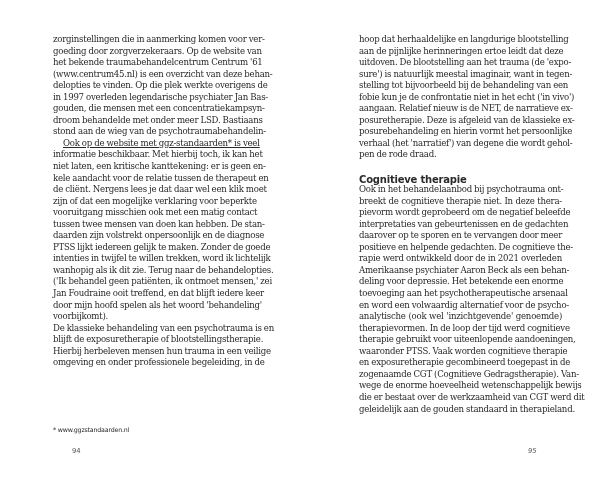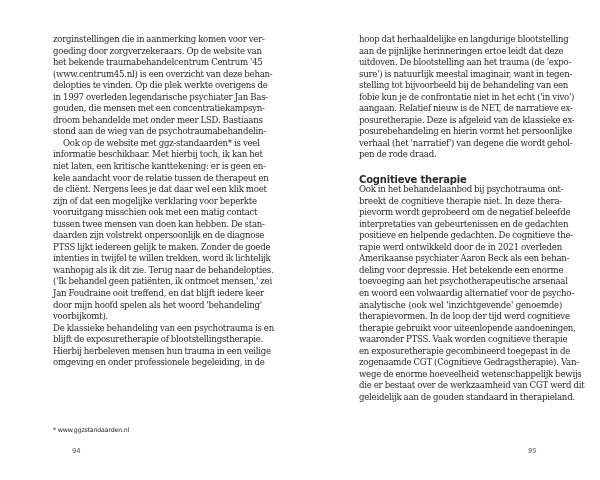--- a/index.html
+++ b/index.html
@@ -13,21 +13,21 @@
     font-size: 8.6px;
     line-height: 11.55px;
     color: #2a2a2a;
     text-align: justify;
     hyphens: manual;
   }
   .page.left .text-block { left: 53px; top: 34px; width: 203px; }
   .page.right .text-block { left: 59px; top: 34px; width: 203px; }
   .line { display: block; text-align: justify; text-align-last: justify; white-space: nowrap; height: 11.55px; overflow: visible; letter-spacing: -0.25px; word-spacing: -0.3px; }
   .line.last { text-align-last: left; }
-  .line.indent { padding-left: 10px; }
+  .line.indent { padding-left: 10px; text-decoration: underline; }
   .heading {
     display: block;
     font-family: "DejaVu Sans", "Liberation Sans", sans-serif;
     font-size: 10px;
     font-weight: bold;
     color: #2a2a2a;
     height: 11.55px;
     line-height: 13px;
     margin-top: 11.55px;
     letter-spacing: -0.2px;
@@ -51,21 +51,21 @@
   .page.right .folio { left: 228px; font-style: italic; }
 </style>
 </head>
 <body>
 
 <div class="page left">
   <div class="text-block">
     <div>
       <span class="line">zorginstellingen die in aanmerking komen voor ver-</span>
       <span class="line">goeding door zorgverzekeraars. Op de website van</span>
-      <span class="line">het bekende traumabehandelcentrum Centrum '45</span>
+      <span class="line">het bekende traumabehandelcentrum Centrum '61</span>
       <span class="line">(www.centrum45.nl) is een overzicht van deze behan-</span>
       <span class="line">delopties te vinden. Op die plek werkte overigens de</span>
       <span class="line">in 1997 overleden legendarische psychiater Jan Bas-</span>
       <span class="line">gouden, die mensen met een concentratiekampsyn-</span>
       <span class="line">droom behandelde met onder meer LSD. Bastiaans</span>
       <span class="line">stond aan de wieg van de psychotraumabehandelin-</span>
     </div>
     <div>
       <span class="line indent">Ook op de website met ggz-standaarden* is veel</span>
       <span class="line">informatie beschikbaar. Met hierbij toch, ik kan het</span>
@@ -109,26 +109,27 @@
       <span class="line">posurebehandeling en hierin vormt het persoonlijke</span>
       <span class="line">verhaal (het 'narratief') van degene die wordt gehol-</span>
       <span class="line last">pen de rode draad.</span>
     </div>
     <span class="heading">Cognitieve therapie</span>
     <div>
       <span class="line">Ook in het behandelaanbod bij psychotrauma ont-</span>
       <span class="line">breekt de cognitieve therapie niet. In deze thera-</span>
       <span class="line">pievorm wordt geprobeerd om de negatief beleefde</span>
       <span class="line">interpretaties van gebeurtenissen en de gedachten</span>
+      <span class="line">daarover op te sporen en te vervangen door meer</span>
       <span class="line">positieve en helpende gedachten. De cognitieve the-</span>
       <span class="line">rapie werd ontwikkeld door de in 2021 overleden</span>
       <span class="line">Amerikaanse psychiater Aaron Beck als een behan-</span>
       <span class="line">deling voor depressie. Het betekende een enorme</span>
       <span class="line">toevoeging aan het psychotherapeutische arsenaal</span>
-      <span class="line">en woord een volwaardig alternatief voor de psycho-</span>
+      <span class="line">en word een volwaardig alternatief voor de psycho-</span>
       <span class="line">analytische (ook wel 'inzichtgevende' genoemde)</span>
       <span class="line">therapievormen. In de loop der tijd werd cognitieve</span>
       <span class="line">therapie gebruikt voor uiteenlopende aandoeningen,</span>
       <span class="line">waaronder PTSS. Vaak worden cognitieve therapie</span>
       <span class="line">en exposuretherapie gecombineerd toegepast in de</span>
       <span class="line">zogenaamde CGT (Cognitieve Gedragstherapie). Van-</span>
       <span class="line">wege de enorme hoeveelheid wetenschappelijk bewijs</span>
       <span class="line">die er bestaat over de werkzaamheid van CGT werd dit</span>
       <span class="line last">geleidelijk aan de gouden standaard in therapieland.</span>
     </div>

